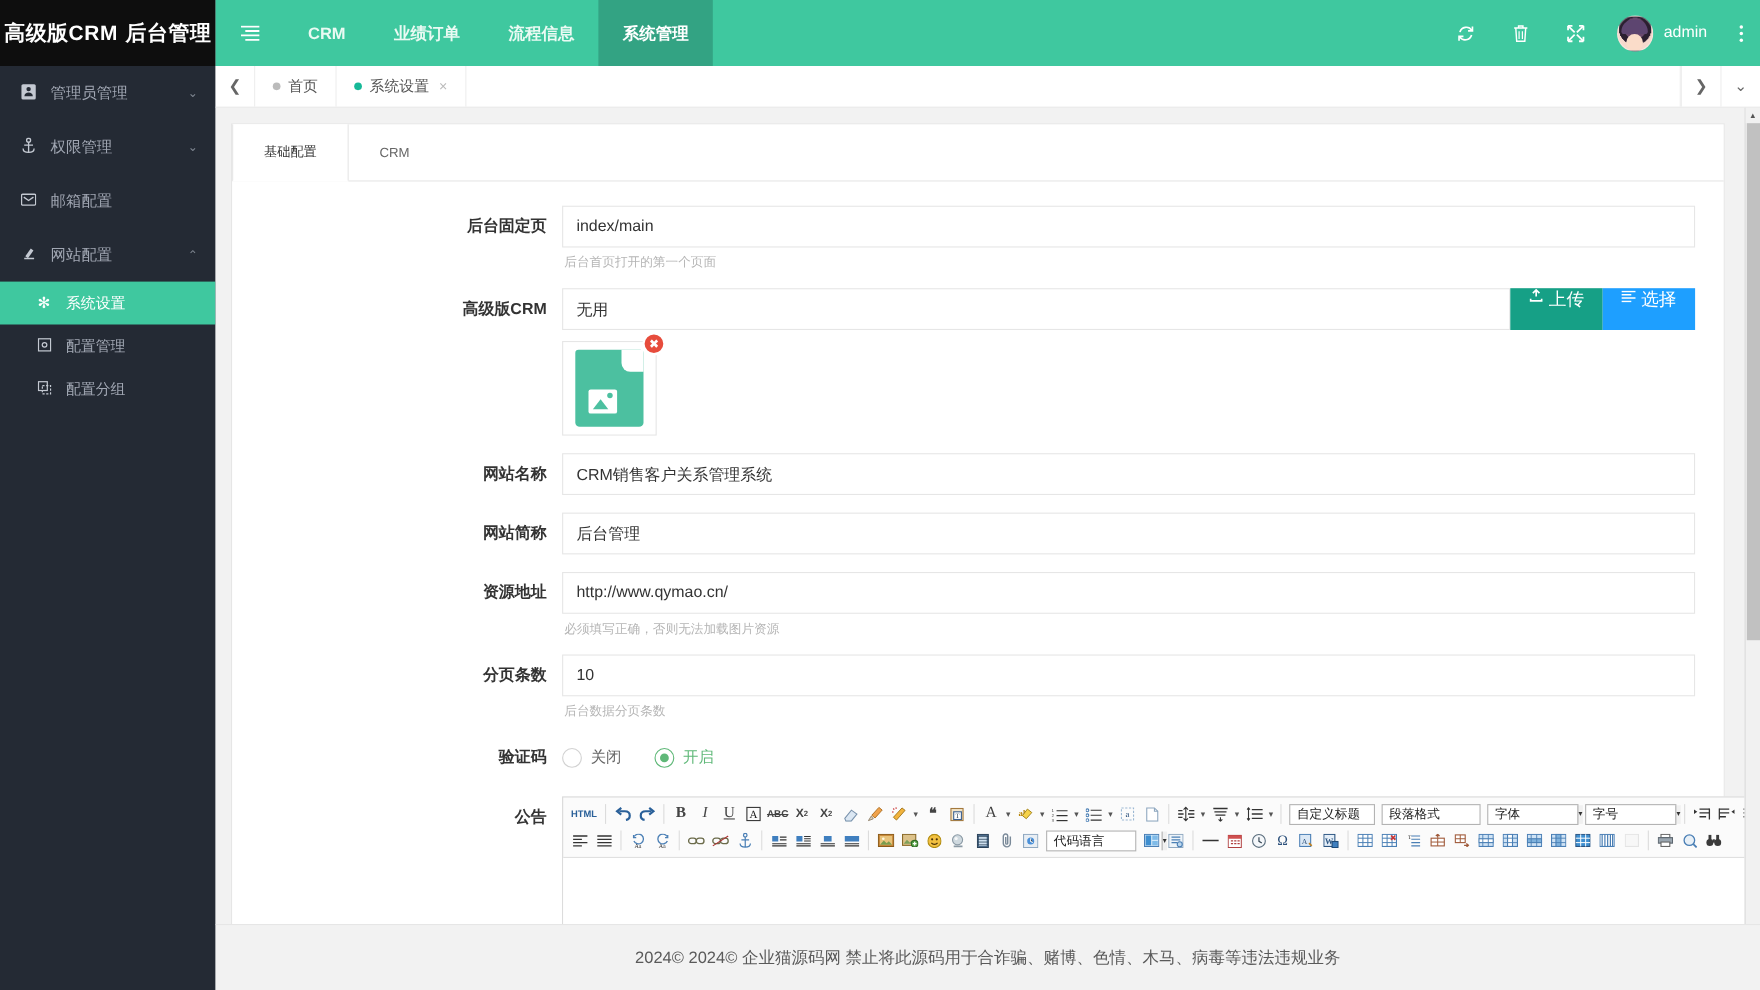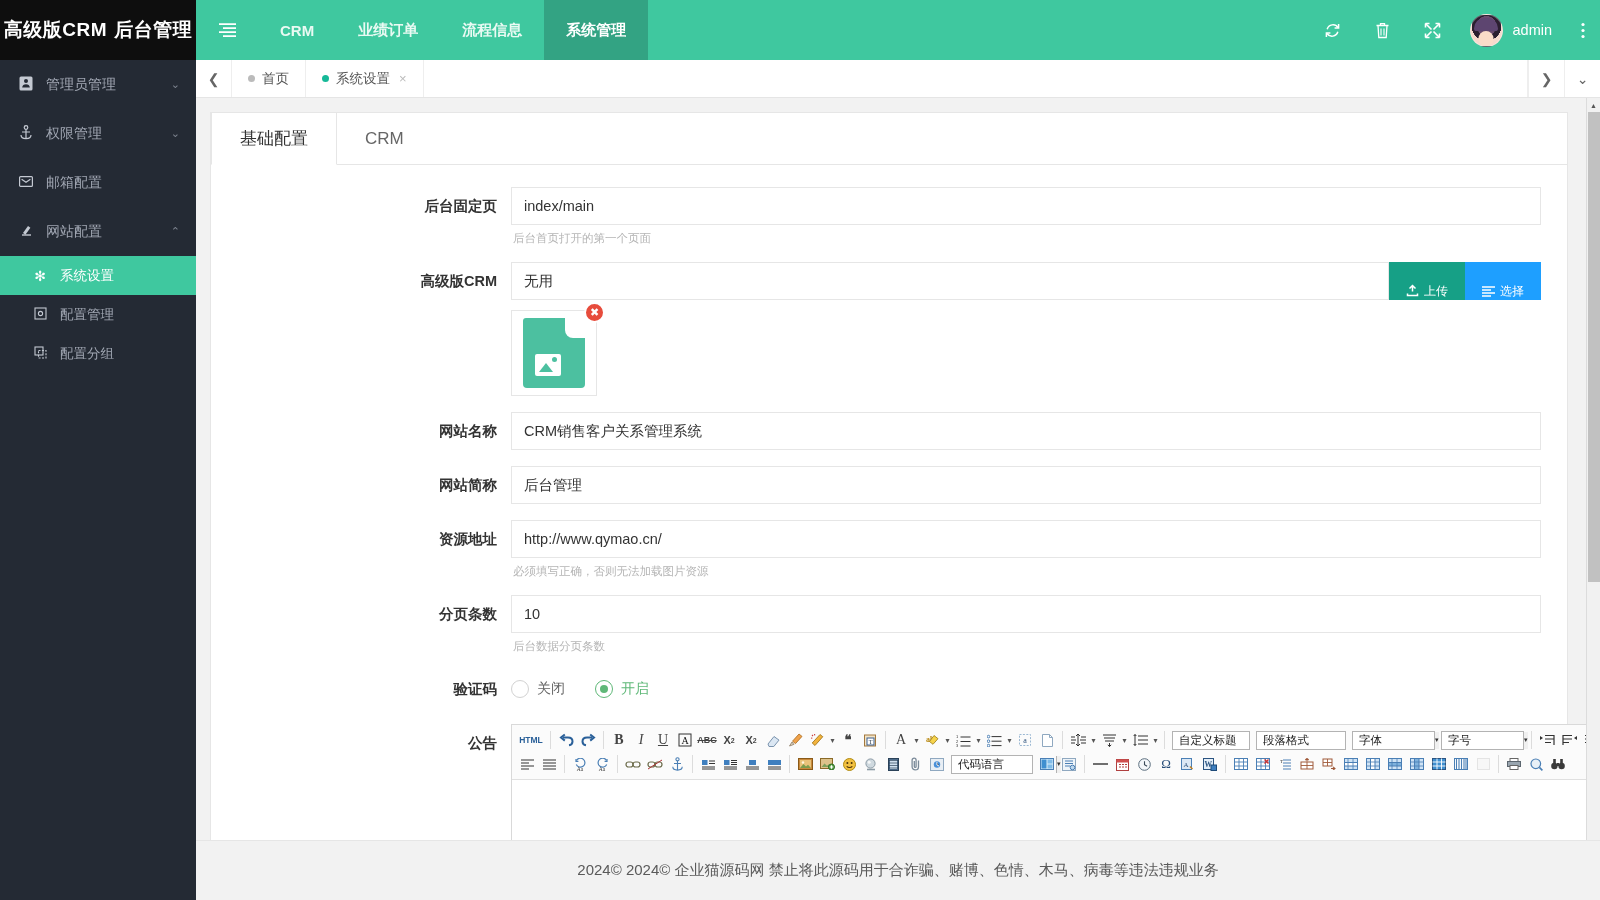--- a/index.html
+++ b/index.html
@@ -99,21 +99,21 @@
     position:absolute; left:196px; top:98px; width:1390px; height:742px;
     background:#f2f2f2; overflow:hidden;
   }
   #card {
     position:absolute; left:14px; top:14px; width:1358px; min-height:1200px;
     background:#fff; border:1px solid #e6e6e6;
   }
   
   .ftabs { height:52px; border-bottom:1px solid #e6e6e6; display:flex; align-items:stretch; }
   .ftab {
-    padding:0 28px; display:flex; align-items:center; font-size:17px; color:#666; cursor:pointer;
+    padding:0 28px; display:flex; align-items:center; font-size:12px; color:#666; cursor:pointer;
   }
   .ftab.on { color:#333; border:1px solid #e6e6e6; border-bottom:1px solid #fff;
              margin-bottom:-1px; border-top:none; background:#fff; }
   .fbody { padding:22px 0 0 0; }
 
   .frow { display:flex; align-items:flex-start; margin-bottom:4px; }
   .flabel {
     width:300px; text-align:right; padding-right:14px; font-size:14.5px; color:#333;
     line-height:38px; flex:none;font-weight:bold;
   }
@@ -122,22 +122,22 @@
     width:100%; height:38px; border:1px solid #e6e6e6; background:#fff;
     padding:0 12px; font-size:14.5px; color:#333;
     font-family:"Liberation Sans","DejaVu Sans",sans-serif; outline:none;
   }
   .hint { font-size:11.5px; color:#b5b5b5; margin:6px 0 12px 2px; }
   .spacer12 { height:12px; }
 
   
   .logo-flex { display:flex; }
   .btn {
-    height:38px; padding:0 17px; border:none; color:#fff; font-size:12px; cursor:pointer;
-    display:flex; align-items:flex-end; gap:5px; white-space:nowrap;
+    height:38px; padding:0 17px; border:none; color:#fff; font-size:16px; cursor:pointer;
+    display:flex; align-items:flex-start; gap:5px; white-space:nowrap;
     font-family:"Liberation Sans","DejaVu Sans",sans-serif;
   }
   .btn.green { background:#16a086; }
   .btn.blue  { background:#1e9fff; }
   .thumb-wrap {
     width:86px; height:86px; border:1px solid #e6e6e6; margin-top:10px;
     display:flex; align-items:center; justify-content:center; position:relative;
   }
   .thumb {
     width:62px; height:70px; background:#4cc0a0; position:relative;

